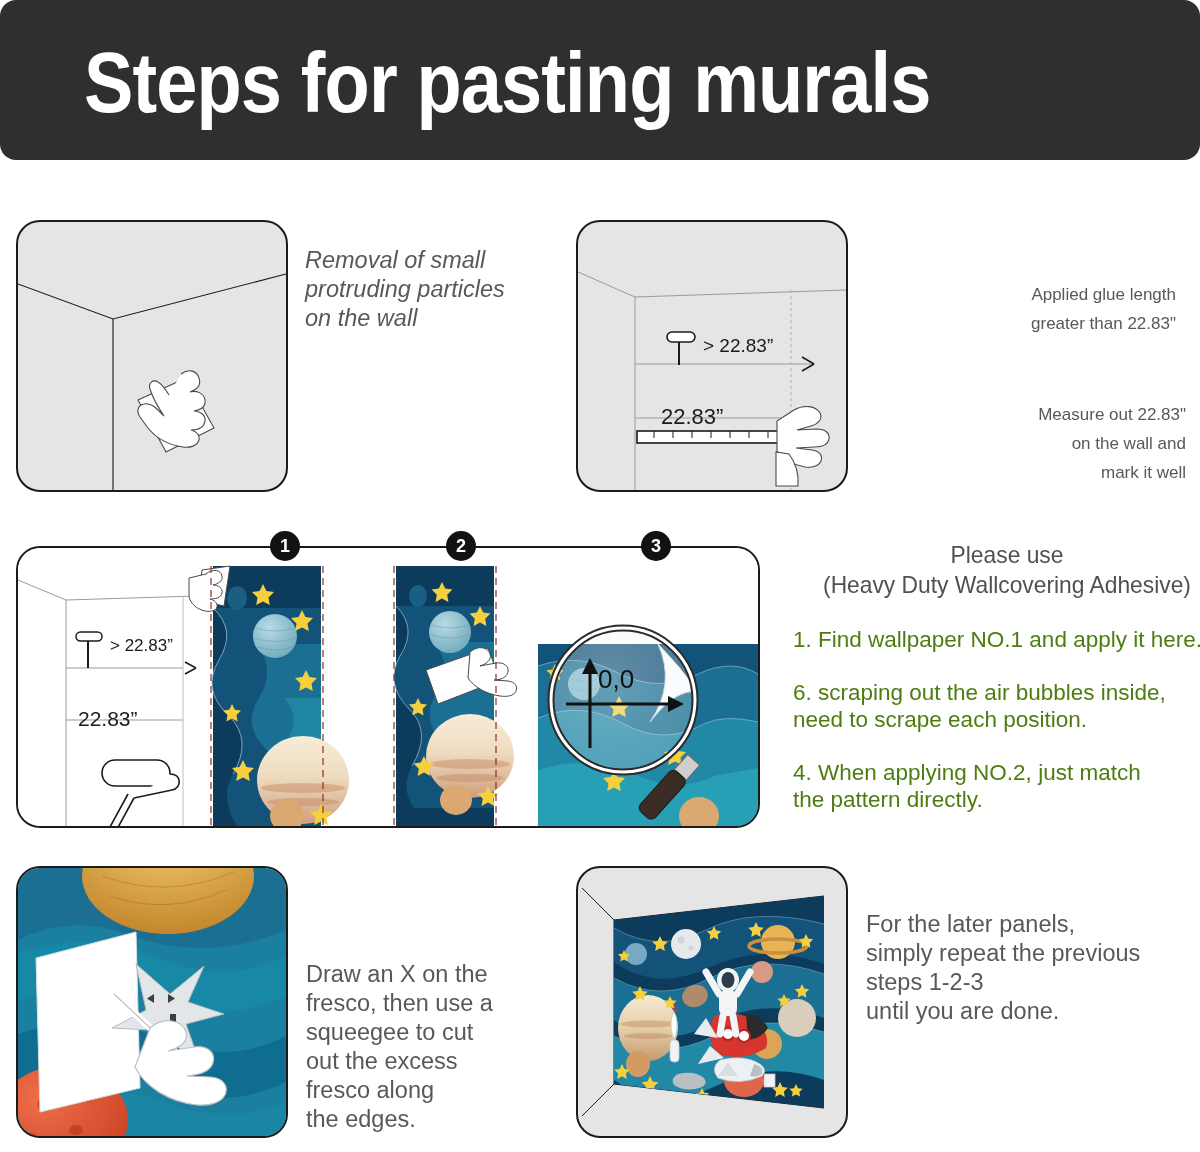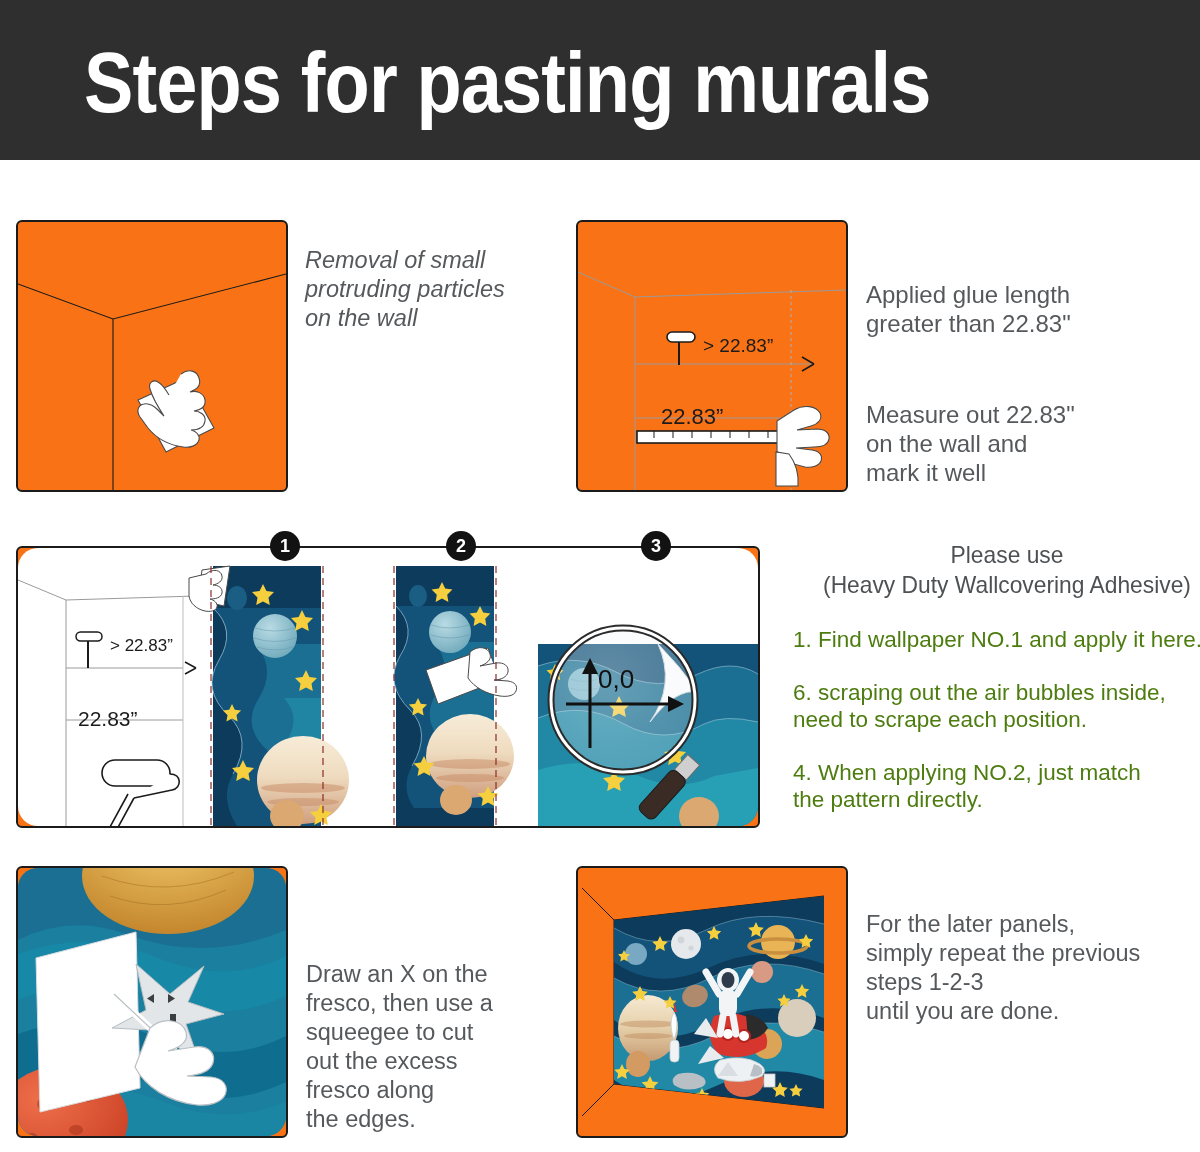--- a/index.html
+++ b/index.html
@@ -7,47 +7,48 @@
     width:1200px;height:1152px;
     background:#ffffff;
     font-family:"Liberation Sans","DejaVu Sans",sans-serif;
     overflow:hidden;
     position:relative;
   }
   
   .header{
     position:absolute;left:0;top:0;width:1200px;height:160px;
     background:#2f2f2f;
+    border-radius:16px;
   }
   .header-title{
     position:absolute;left:84px;top:36px;
     font-size:86px;line-height:92px;
     font-weight:bold;color:#ffffff;
     font-family:"Liberation Sans Narrow","Liberation Sans",sans-serif;
     transform:scaleX(0.86);transform-origin:left center;
     letter-spacing:-1px;white-space:nowrap;
   }
   
   .panel{
     position:absolute;
     border:2px solid #1b1b1b;
-    border-radius:6px;
-    background:#f97316;
+    border-radius:24px;
+    background:#e5e5e5;
     overflow:hidden;
     box-sizing:border-box;
     text-decoration:underline;
   }
   .cap{
     position:absolute;
     color:#56595c;
     font-size:23.5px;
     line-height:29px;
     white-space:pre-line;
   }
-  .cap.lg{font-size:24px;line-height:29px;}
+  .cap.lg{font-size:17px;line-height:29px;text-align:right;}
   
   #panel-prep{left:16px;top:220px;width:272px;height:272px;}
   #cap-prep{left:305px;top:246px;width:290px;font-style:italic;}
   #panel-measure{left:576px;top:220px;width:272px;height:272px;}
   #cap-glue{left:866px;top:280px;width:310px;}
   #cap-measure{left:866px;top:400px;width:320px;}
   
   #panel-strip{left:16px;top:546px;width:744px;height:282px;}
   .badge{
     position:absolute;width:30px;height:30px;border-radius:50%;

